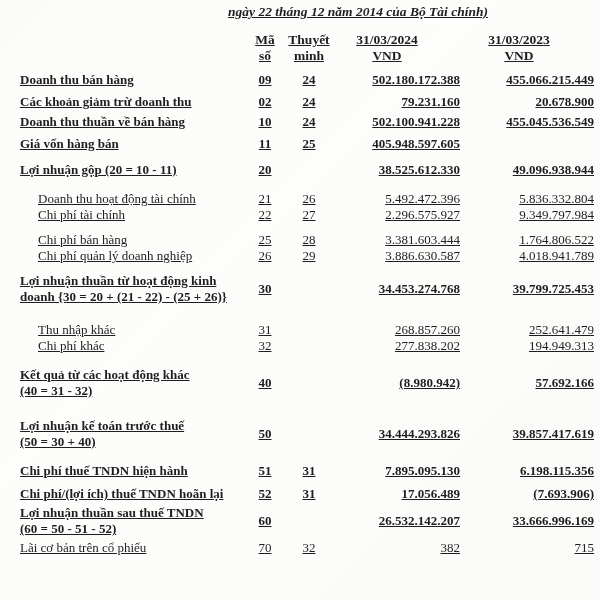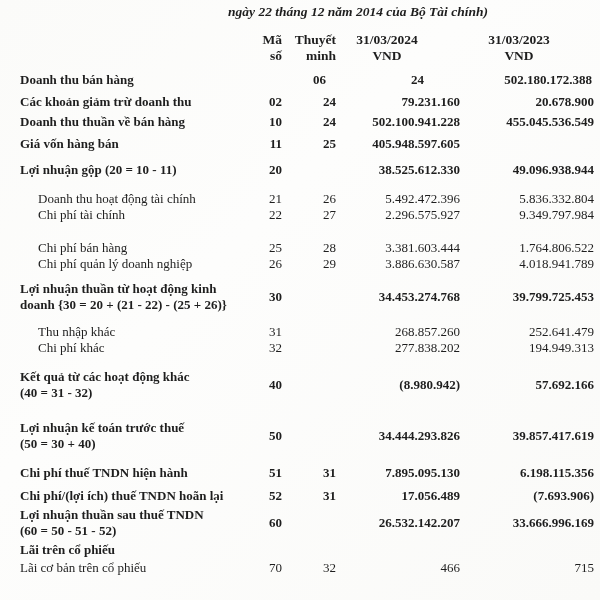--- a/index.html
+++ b/index.html
@@ -11,20 +11,21 @@
     height: 600px;
     background: linear-gradient(135deg, #fbfbf9 0%, #fdfdfc 40%, #fafaf8 100%);
     font-family: "Liberation Serif", "DejaVu Serif", serif;
     color: #1e1e1e;
     overflow: hidden;
   }
   .page {
     padding: 4px 6px 0 20px;
     box-sizing: border-box;
     width: 532px;
+    text-decoration: underline;
   }
   .doc-note {
     font-style: italic;
     font-weight: bold;
     font-size: 13.5px;
     text-align: right;
     padding-right: 38px;
     line-height: 16px;
   }
   .grid-row {
@@ -32,21 +33,21 @@
     grid-template-columns: 228px 34px 54px 124px 134px;
     align-items: center;
   }
   .hdr-row {
     margin-top: 12px;
     font-weight: bold;
     font-size: 13.5px;
     line-height: 16px;
   }
   .hdr-row .cell span { display: block; }
-  .cell.center { text-align: right; }
+  .cell.center { text-align: center; }
   .cell.num { text-align: right; }
   .hdr-date-wrap { text-align: right; }
   .hdr-date {
     display: inline-block;
     text-align: center;
   }
   .hdr-date.c2024 { margin-right: 22px; }
   .hdr-date.c2023 { margin-right: 16px; }
 
   .table-body { font-size: 13px; line-height: 16.5px; }
@@ -84,26 +85,26 @@
     </div>
     <div class="cell hdr-date-wrap">
       <span class="hdr-date c2023">
         <span>31/03/2023</span>
         <span>VND</span>
       </span>
     </div>
   </div>
 
   <div class="table-body">
-      <div class="grid-row row bold" style="margin-top: 8px; gap: 44px;">
+      <div class="grid-row row bold" style="margin-top: 8px;">
     <div class="cell label">
       <span class="lbl1">Doanh thu bán hàng</span>
       <span class="lbl2"></span>
     </div>
-    <div class="cell code center">06</div>
+    <div class="cell code center">09</div>
     <div class="cell note center">24</div>
     <div class="cell num v2024">502.180.172.388</div>
     <div class="cell num v2023">455.066.215.449</div>
   </div>
       <div class="grid-row row bold" style="margin-top: 5px;">
     <div class="cell label">
       <span class="lbl1">Các khoản giảm trừ doanh thu</span>
       <span class="lbl2"></span>
     </div>
     <div class="cell code center">02</div>
@@ -152,21 +153,21 @@
       <div class="grid-row row item" style="margin-top: 0px;">
     <div class="cell label">
       <span class="lbl1">Chi phí tài chính</span>
       <span class="lbl2"></span>
     </div>
     <div class="cell code center">22</div>
     <div class="cell note center">27</div>
     <div class="cell num v2024">2.296.575.927</div>
     <div class="cell num v2023">9.349.797.984</div>
   </div>
-      <div class="grid-row row item" style="margin-top: 16px;">
+      <div class="grid-row row item" style="margin-top: 8px;">
     <div class="cell label">
       <span class="lbl1">Chi phí bán hàng</span>
       <span class="lbl2"></span>
     </div>
     <div class="cell code center">25</div>
     <div class="cell note center">28</div>
     <div class="cell num v2024">3.381.603.444</div>
     <div class="cell num v2023">1.764.806.522</div>
   </div>
       <div class="grid-row row item" style="margin-top: 0px;">
@@ -182,21 +183,21 @@
       <div class="grid-row row bold" style="margin-top: 8px;">
     <div class="cell label">
       <span class="lbl1">Lợi nhuận thuần từ hoạt động kinh</span>
       <span class="lbl2">doanh {30 = 20 + (21 - 22) - (25 + 26)}</span>
     </div>
     <div class="cell code center">30</div>
     <div class="cell note center"></div>
     <div class="cell num v2024">34.453.274.768</div>
     <div class="cell num v2023">39.799.725.453</div>
   </div>
-      <div class="grid-row row item" style="margin-top: 10px;">
+      <div class="grid-row row item" style="margin-top: 16px;">
     <div class="cell label">
       <span class="lbl1">Thu nhập khác</span>
       <span class="lbl2"></span>
     </div>
     <div class="cell code center">31</div>
     <div class="cell note center"></div>
     <div class="cell num v2024">268.857.260</div>
     <div class="cell num v2023">252.641.479</div>
   </div>
       <div class="grid-row row item" style="margin-top: 0px;">
@@ -252,35 +253,25 @@
       <div class="grid-row row bold" style="margin-top: 2px;">
     <div class="cell label">
       <span class="lbl1">Lợi nhuận thuần sau thuế TNDN</span>
       <span class="lbl2">(60 = 50 - 51 - 52)</span>
     </div>
     <div class="cell code center">60</div>
     <div class="cell note center"></div>
     <div class="cell num v2024">26.532.142.207</div>
     <div class="cell num v2023">33.666.996.169</div>
   </div>
-      <div class="grid-row row bold" style="margin-top: 2px;">
-    <div class="cell label">
-      <span class="lbl1">Lãi trên cổ phiếu</span>
-      <span class="lbl2"></span>
-    </div>
-    <div class="cell code center"></div>
-    <div class="cell note center"></div>
-    <div class="cell num v2024"></div>
-    <div class="cell num v2023"></div>
-  </div>
       <div class="grid-row row plain" style="margin-top: 2px;">
     <div class="cell label">
       <span class="lbl1">Lãi cơ bản trên cổ phiếu</span>
       <span class="lbl2"></span>
     </div>
     <div class="cell code center">70</div>
     <div class="cell note center">32</div>
-    <div class="cell num v2024">466</div>
+    <div class="cell num v2024">382</div>
     <div class="cell num v2023">715</div>
   </div>
     </div>
 
 </div>
 
 </body></html>

